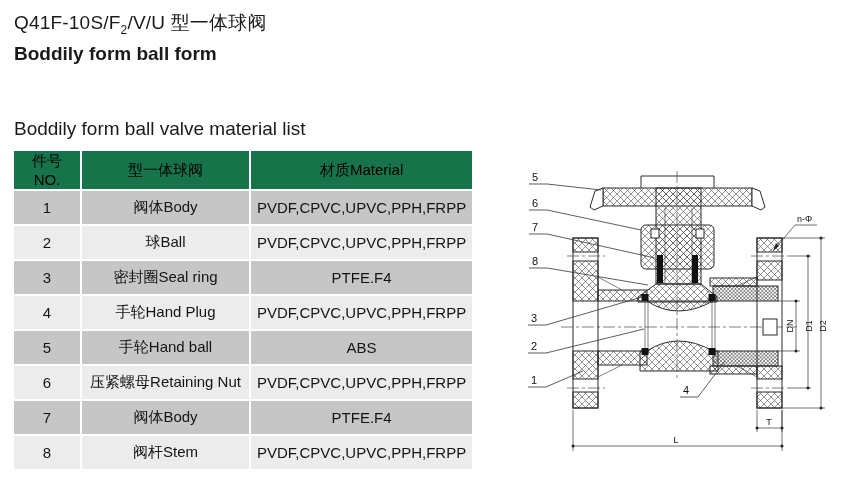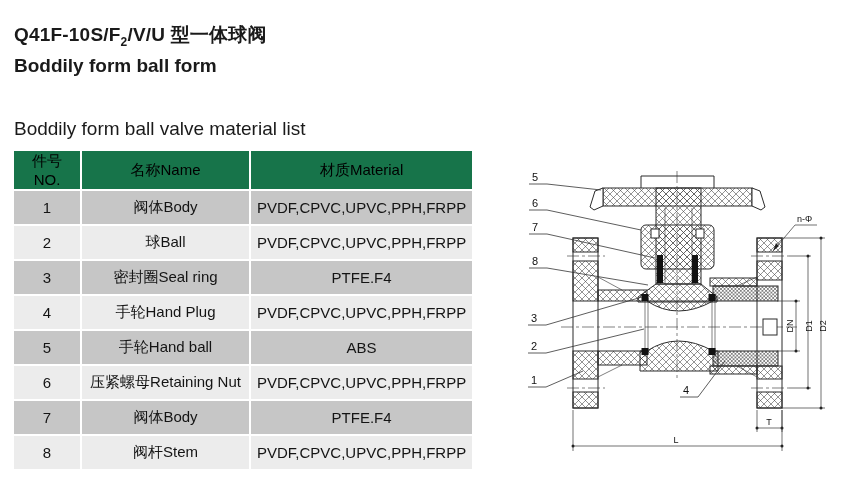--- a/index.html
+++ b/index.html
@@ -1,19 +1,19 @@
 <!DOCTYPE html>
 <html style="--header-bg: #17744a; --row-dark: #c6c6c6; --row-light: #ececec;"><head>
 <meta charset="utf-8">
 <style>
   html,body{margin:0;padding:0;background:#fff;}
   #page{position:relative;width:859px;height:489px;background:#fff;overflow:hidden;
         font-family:"Liberation Sans","DejaVu Sans",sans-serif;color:#1a1a1a;}
   .titleblock{position:absolute;left:14px;top:11px;}
-  .model{font-size:19px;font-weight:bold;line-height:24px;letter-spacing:.2px;margin-top:12px;}
+  .model{font-size:19px;font-weight:normal;line-height:24px;letter-spacing:.2px;}
   .model sub{font-size:12px;}
   .subtitle{font-size:19px;font-weight:bold;line-height:24px;}
   .sectionblock{position:absolute;left:14px;top:90px;}
   .sec-cn{font-size:18px;line-height:23px;}
   .sec-en{font-size:19px;line-height:24px;margin-top:27px;}
   .tablewrap{position:absolute;left:12px;top:149px;}
   table{border-collapse:separate;border-spacing:2px;}
   th{background:var(--header-bg,#17744a);color:#000000;font-weight:normal;font-size:15px;
      height:38px;padding:0 6px;}
   td{font-size:15px;text-align:center;height:33px;padding:0 6px;color:#141414;}
@@ -50,21 +50,21 @@
   <div class="tablewrap">
     <table>
       <colgroup>
           <col style="width:66px">
           <col style="width:167px">
           <col style="width:213px">
         </colgroup>
       <thead>
           <tr>
             <th>件号NO.</th>
-            <th>名称Name</th>
+            <th>型一体球阀</th>
             <th>材质Material</th>
           </tr>
         </thead>
       <tbody>
           <tr class="dark">
             <td>1</td>
             <td>阀体Body</td>
             <td>PVDF,CPVC,UPVC,PPH,FRPP</td>
           </tr>
           <tr class="light">

